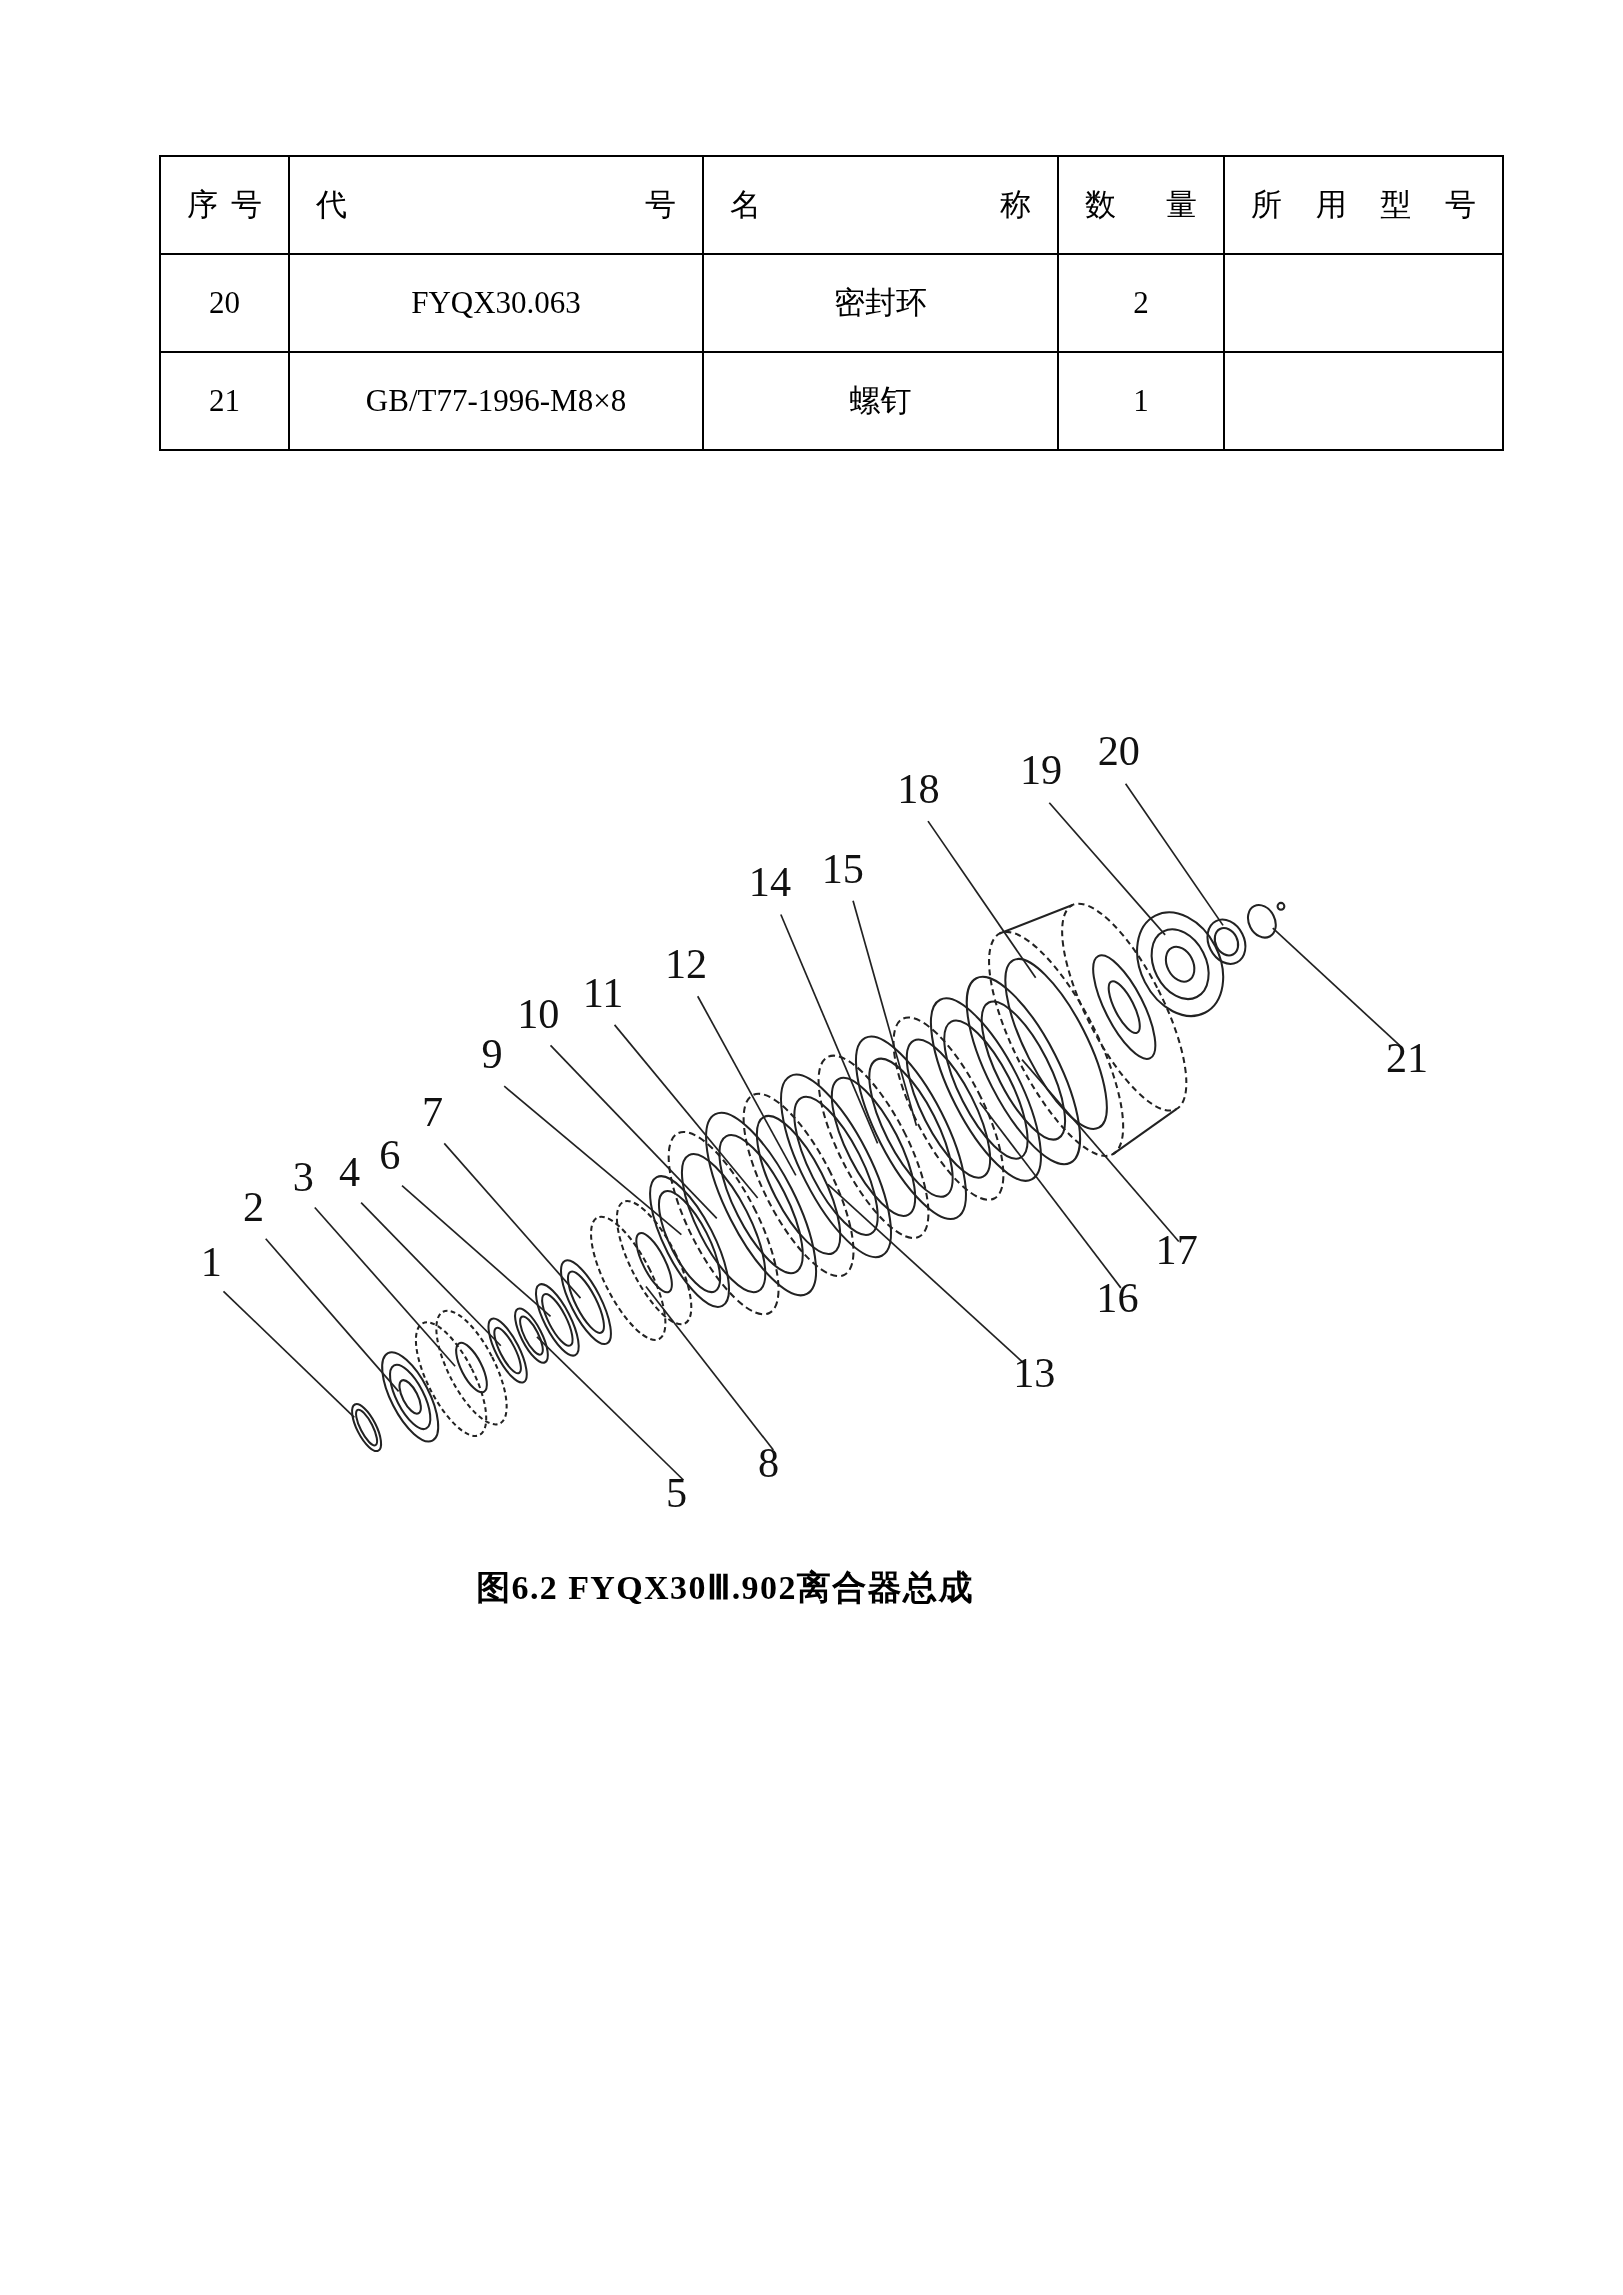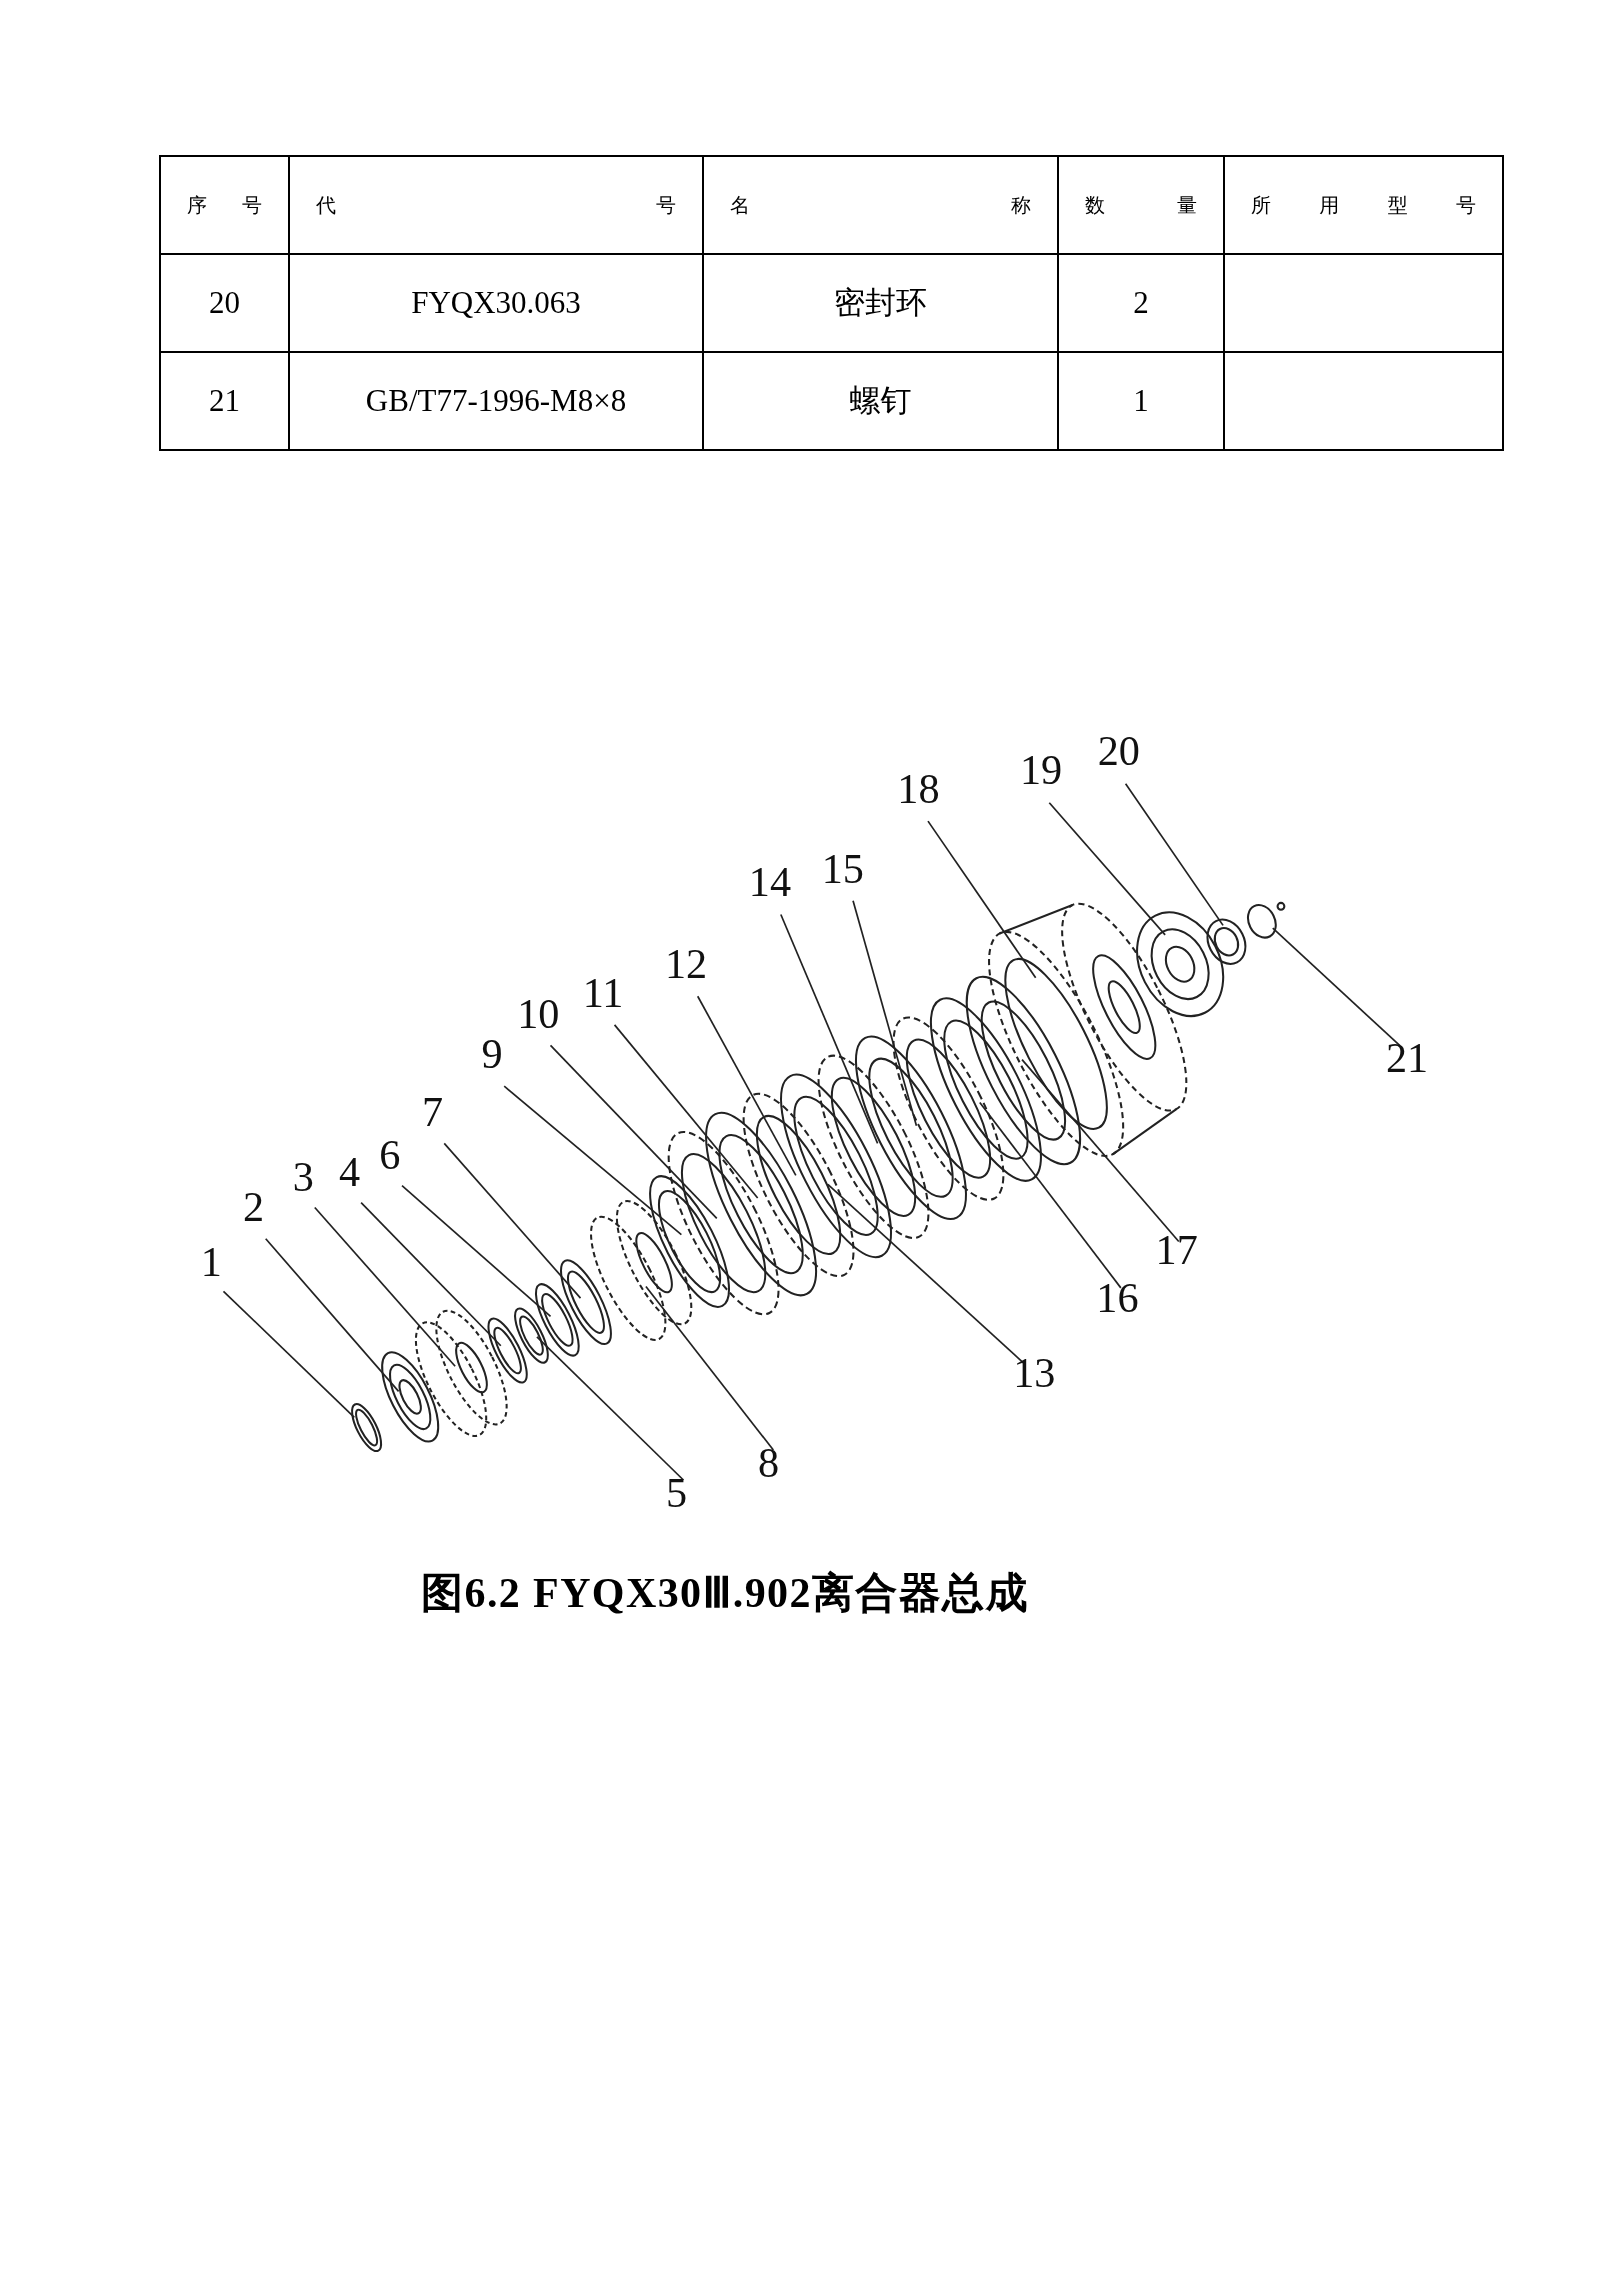--- a/index.html
+++ b/index.html
@@ -31,21 +31,21 @@
     height: 98px;
     vertical-align: middle;
     font-weight: normal;
     overflow: hidden;
     white-space: nowrap;
   }
   table.parts-table th {
     text-align: justify;
     text-align-last: justify;
     padding: 0 26px;
-    font-size: 20px;
+    font-size: 31px;
   }
   table.parts-table td {
     text-align: center;
     padding: 0 6.8px;
   }
 
   
   svg.diagram {
     position: absolute;
     left: 0;
@@ -54,21 +54,21 @@
     height: 2295px;
   }
 
   
   .caption {
     position: absolute;
     top: 1565px;
     left: 0;
     width: 1450px;
     text-align: center;
-    font-size: 42px;
+    font-size: 34px;
     font-weight: 700;
     letter-spacing: 1.4px;
     font-family: "Liberation Serif", serif;
   }
 </style>
 </head>
 <body>
 
 <div class="page">
 

